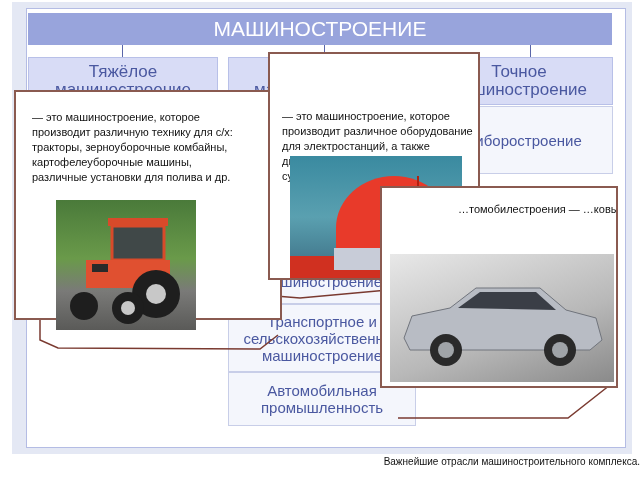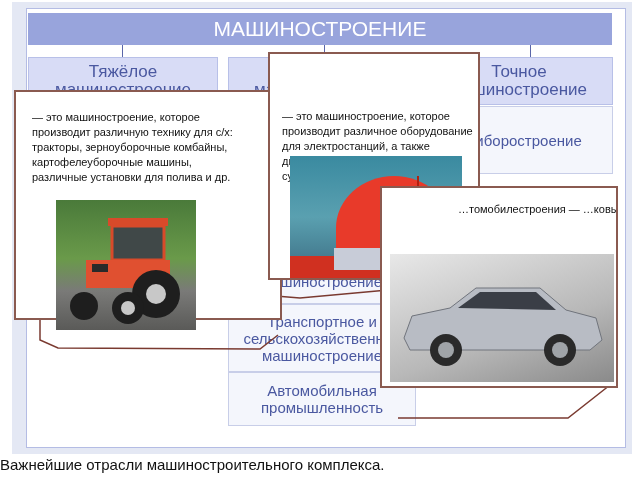--- a/index.html
+++ b/index.html
@@ -6,21 +6,21 @@
   body{width:640px;height:480px;background:#ffffff;position:relative;overflow:hidden;font-family:"Liberation Sans",sans-serif;}
   .frame{position:absolute;left:12px;top:2px;width:620px;height:452px;background:#e4e8f4;}
   .inner{position:absolute;left:26px;top:8px;width:600px;height:440px;background:#ffffff;border:1px solid #b4bce4;box-sizing:border-box;}
   .title-bar{position:absolute;left:28px;top:13px;width:584px;height:32px;background:#98a4dc;color:#fff;font-size:21px;text-align:center;line-height:32px;}
   .vline{position:absolute;width:1px;background:#5a66a8;}
   .cat{position:absolute;background:#d8dcf6;border:1px solid #b8c0e8;box-sizing:border-box;color:#4a58a0;font-size:17px;text-align:center;line-height:18px;display:flex;align-items:center;justify-content:center;}
   .sub{position:absolute;background:#f4f6fc;border:1px solid #c8cee8;box-sizing:border-box;color:#4a58a0;font-size:15px;text-align:center;line-height:17px;display:flex;align-items:center;justify-content:center;}
   .callout{position:absolute;background:#ffffff;border:2px solid #8a5a50;box-sizing:border-box;color:#111;font-size:11px;line-height:15px;}
   .callout .txt{position:absolute;}
   .photo{position:absolute;overflow:hidden;}
-  .caption{position:absolute;left:0;top:456px;width:640px;text-align:left;font-size:15px;color:#111;}
+  .caption{position:absolute;left:0;top:456px;width:640px;text-align:right;font-size:10px;color:#111;}
   svg.lines{position:absolute;left:0;top:0;width:640px;height:480px;pointer-events:none;}
 </style>
 </head>
 <body>
 
 <div class="frame"></div>
 <div class="inner"></div>
 
 <div class="title-bar">МАШИНОСТРОЕНИЕ</div>
 

